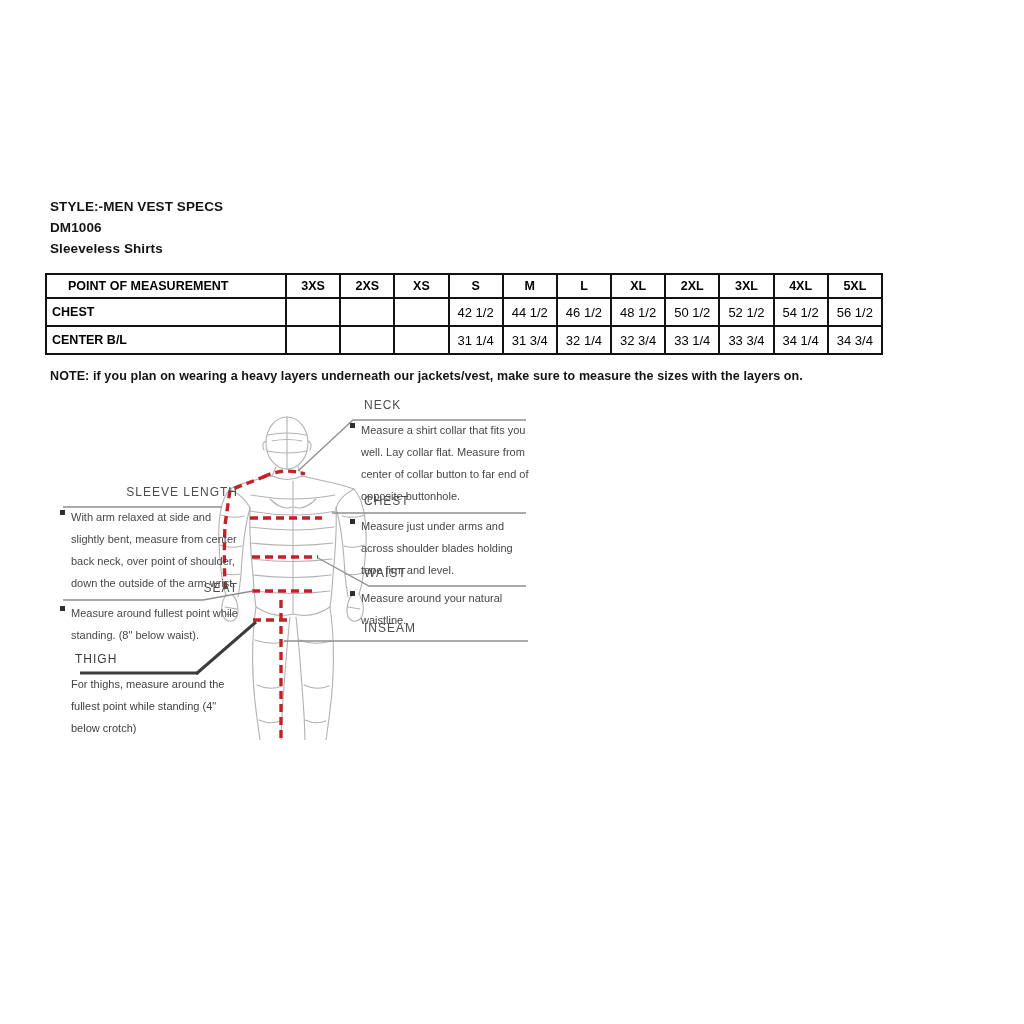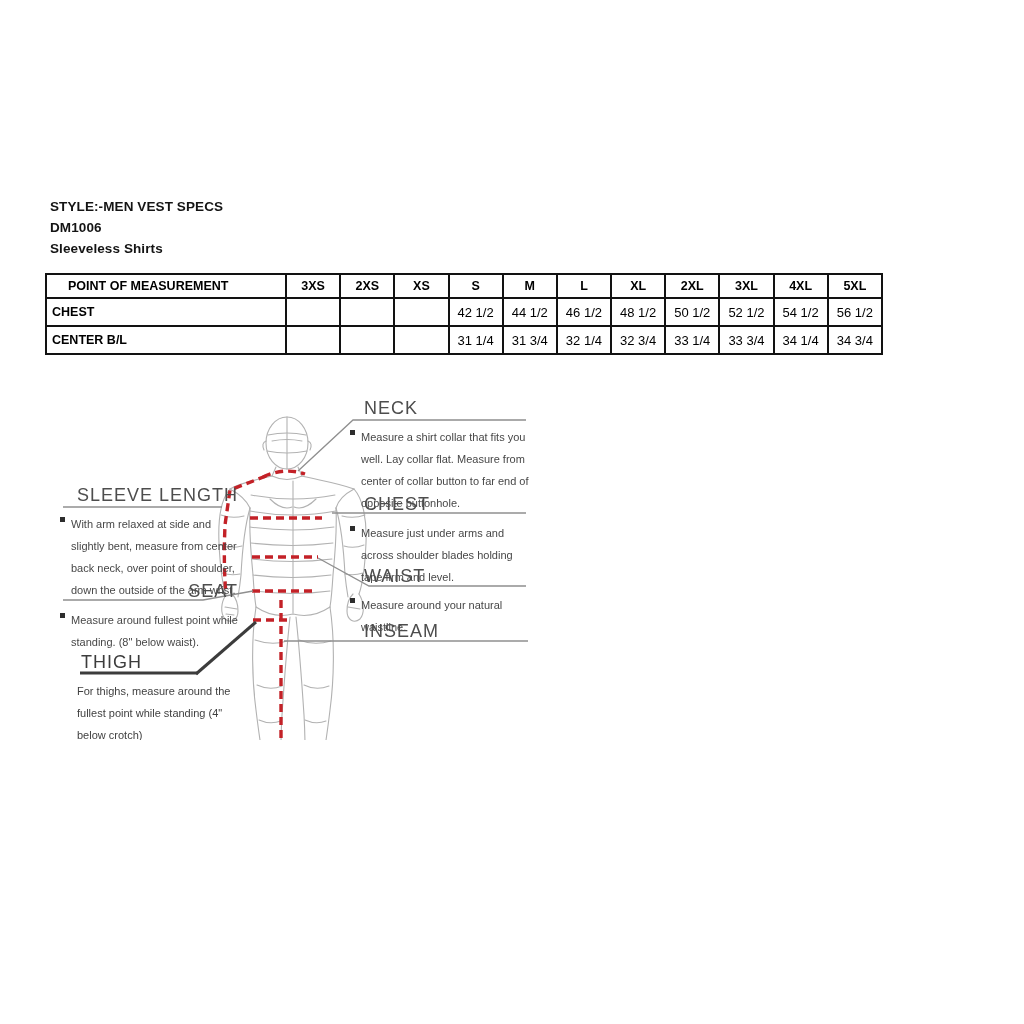--- a/index.html
+++ b/index.html
@@ -20,30 +20,30 @@
   table.size-table td { height:28px; font-size:13px; text-align:center; font-weight:normal; }
   table.size-table td.rowlabel { text-align:left; font-weight:bold; font-size:12.5px; padding-left:5px; }
 
   
   .note-line { position:absolute; left:50px; top:369px; font-size:12.5px; font-weight:bold; color:#141414; letter-spacing:.1px; }
 
   
   .diagram { position:absolute; left:60px; top:395px; width:480px; height:400px; }
   .diagram svg { position:absolute; left:0; top:0; }
   .m-sec { position:absolute; color:#4a4a4a; }
-  .m-title { font-size:18px; letter-spacing:1px; color:#4d4d4d; font-weight:normal; }
+  .m-title { font-size:12px; letter-spacing:1px; color:#4d4d4d; font-weight:normal; }
   .m-desc { display:flex; margin-top:7px; font-size:11px; line-height:22px; color:#474747; }
   .m-desc .bullet { width:5px; height:5px; background:#2d2d2d; margin:4px 6px 0 0; flex:0 0 auto; }
   .sec-neck   { left:303px; top:3px;   width:168px; }
   .sec-chest  { left:303px; top:99px;  width:168px; }
   .sec-waist  { left:303px; top:171px; width:168px; }
   .sec-inseam { left:303px; top:226px; width:168px; }
   .sec-sleeve { left:0px;   top:90px;  width:178px; }
   .sec-seat   { left:0px;   top:186px; width:178px; }
-  .sec-thigh  { left:17px;  top:257px; width:165px; }
+  .sec-thigh  { left:11px;  top:257px; width:165px; }
   .sec-sleeve .m-title, .sec-seat .m-title { padding-left:3px;text-align:right; }
   .sec-thigh .m-title { padding-left:4px; color:#3c3c3c; }
   .sec-thigh .m-desc { color:#3f3f3f; }
   .sec-neck .m-desc, .sec-chest .m-desc, .sec-waist .m-desc, .sec-inseam .m-desc { margin-left:-13px; }
   .sec-neck .m-title, .sec-chest .m-title, .sec-waist .m-title, .sec-inseam .m-title { padding-left:1px; }
 </style>
 </head>
 <body>
 
 <div class="page">
@@ -110,20 +110,21 @@
         <td>32 3/4</td>
         <td>33 1/4</td>
         <td>33 3/4</td>
         <td>34 1/4</td>
         <td>34 3/4</td>
       </tr>
     </tbody>
       </table>
   </div>
 
+  <div class="note-line">NOTE: if you plan on wearing a heavy layers underneath our jackets/vest, make sure to measure the sizes with the layers on.</div>
 
   <div class="diagram">
 
     <svg width="480" height="400" viewBox="0 0 480 400">
 
       <g fill="none" stroke="#b2b2b2" stroke-width="1.1" stroke-linecap="round">
         <ellipse cx="227" cy="48" rx="21" ry="26"></ellipse>
         <path d="M 206 46 q -5 2 -2 9"></path>
           <path d="M 248 46 q 5 2 2 9"></path>
         <path d="M 227 22 L 227 74"></path>

